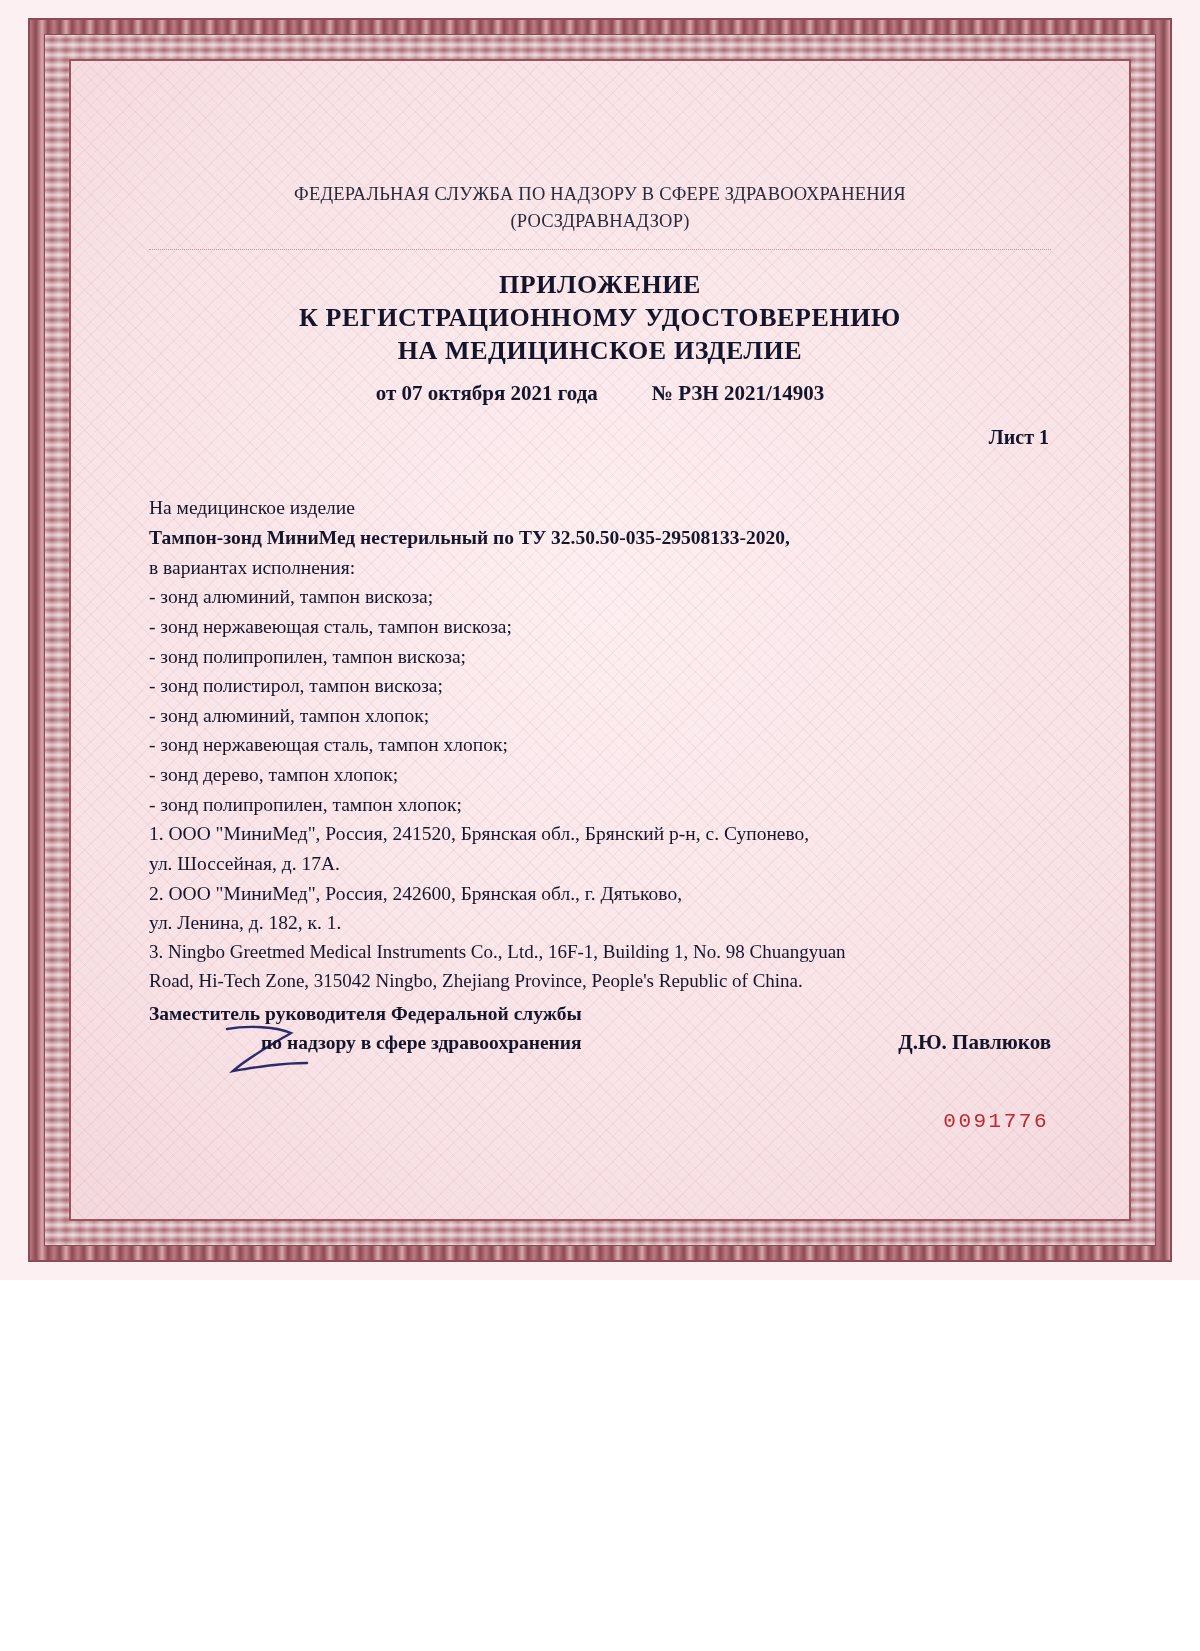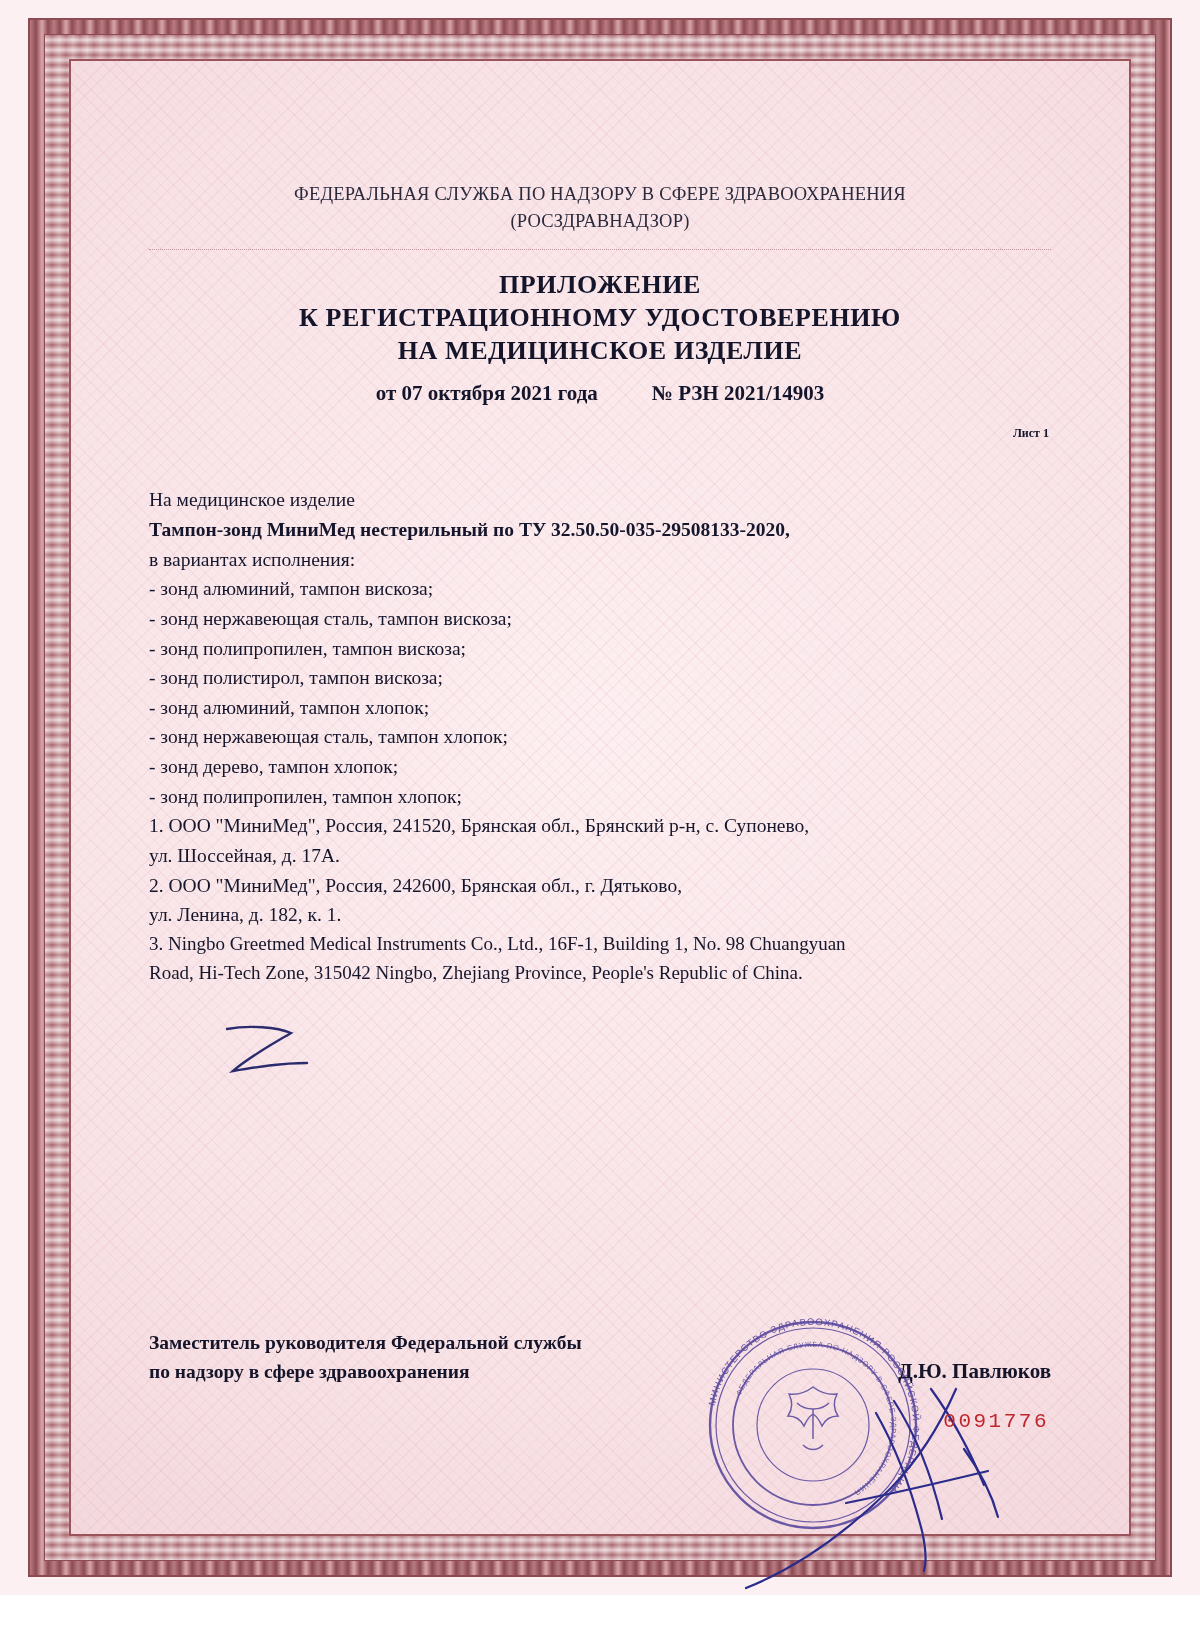--- a/index.html
+++ b/index.html
@@ -3,21 +3,21 @@
 <meta charset="utf-8">
 <style>
   html, body {
     margin: 0;
     padding: 0;
     background: #ffffff;
   }
   .page {
     position: relative;
     width: 1200px;
-    height: 1595px;
+    height: 1280px;
     background: #fdf0f2;
     overflow: hidden;
     font-family: "Liberation Serif", serif;
     color: #1a1a2e;
   }
 
   
   .border-outer {
     position: absolute;
     left: 28px; top: 18px; right: 28px; bottom: 18px;
@@ -98,21 +98,21 @@
     align-items: baseline;
     gap: 54px;
     font-weight: bold;
     font-size: 21px;
     margin-top: 14px;
     color: #14142a;
   }
   .sheet {
     text-align: right;
     font-weight: bold;
-    font-size: 12px;
+    font-size: 20px;
     margin-top: 20px;
     padding-right: 10px;
     color: #14142a;
   }
 
   
   .body-block {
     margin-top: 44px;
     padding-left: 8px;
     font-size: 19.5px;
@@ -150,42 +150,43 @@
     width: 330px;
     height: 250px;
     pointer-events: none;
   }
 
   
   .footer {
     position: absolute;
     left: 8px;
     right: 8px;
-    bottom: 86px;
+    bottom: 100px;
     display: flex;
     justify-content: space-between;
     align-items: flex-end;
+    text-align: right;
   }
   .footer-left {
     font-weight: bold;
     font-size: 19.5px;
     line-height: 1.45;
     color: #14142a;
   }
   .footer-left span { display: block; }
   .footer-right {
     font-weight: bold;
     font-size: 21px;
     color: #14142a;
     padding-bottom: 2px;
   }
   .serial {
     position: absolute;
     right: 10px;
-    bottom: 39px;
+    bottom: 24px;
     color: #c0272d;
     font-family: "Liberation Mono", monospace;
     font-size: 21px;
     letter-spacing: 2.5px;
   }
 </style>
 </head>
 <body>
 
 <div class="page">

